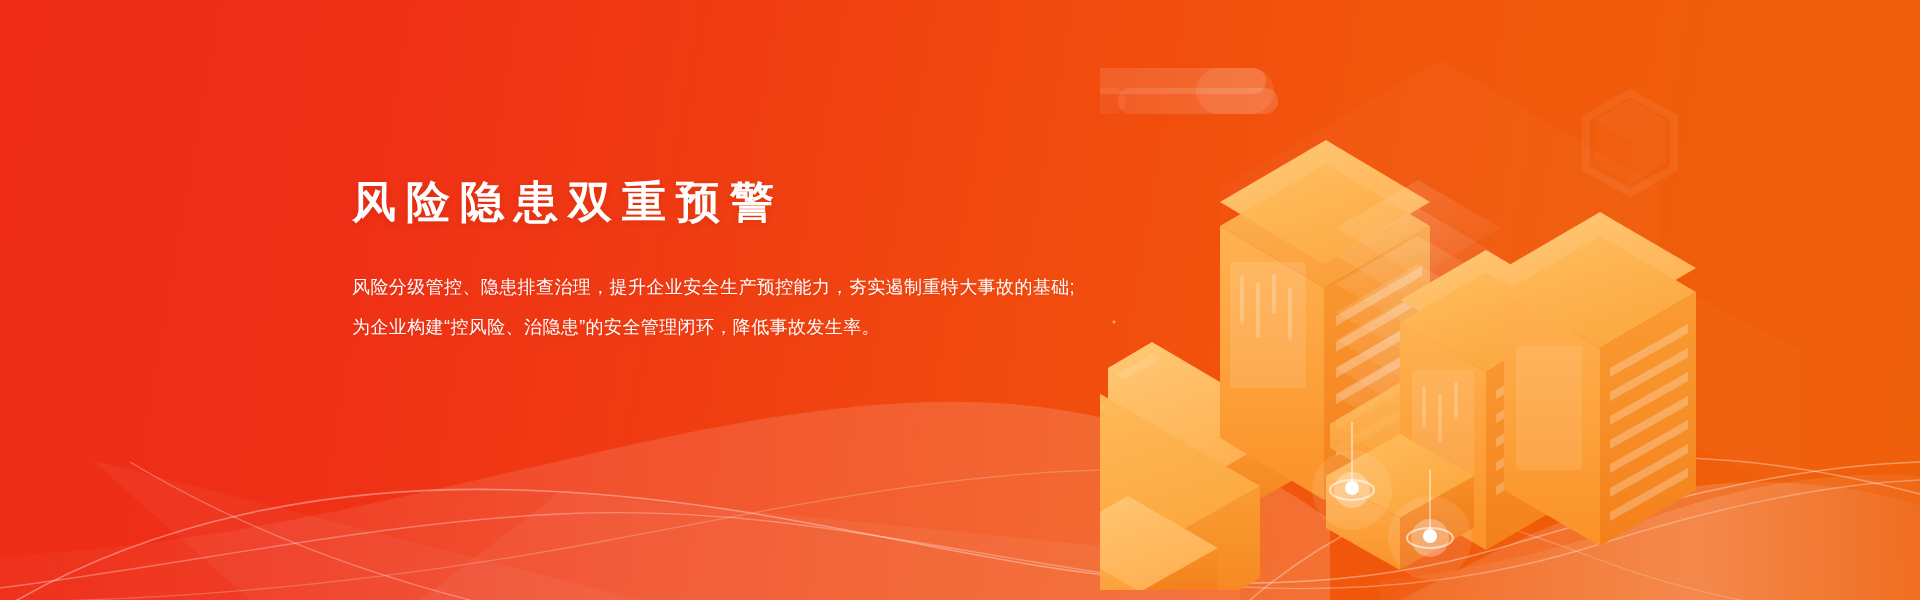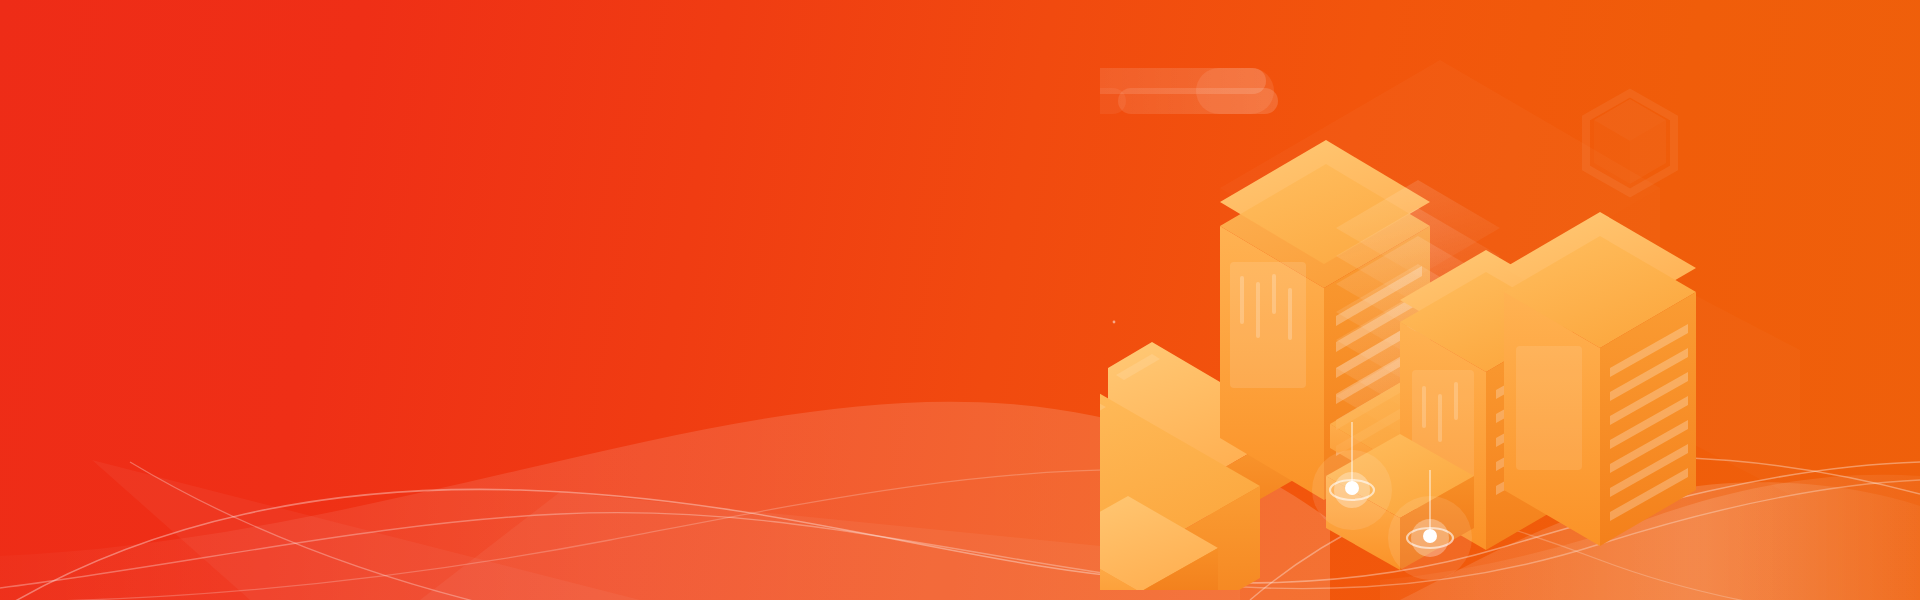--- a/index.html
+++ b/index.html
@@ -316,14 +316,21 @@
       <path d="M100,12 C106,8 112,10 113,16 C114,22 110,27 104,28 C99,29 96,25 97,20 Z" fill="#f7cfa4"></path>
       <rect x="104" y="6" width="4" height="12" rx="2" fill="#f7cfa4"></rect>
 
       <circle cx="50" cy="9" r="15" fill="#f7cfa4"></circle>
 
       <path d="M35,8 C33,-5 44,-11 54,-10 C64,-9 69,-2 67,8 C64,2 58,0 50,1 C43,2 38,4 35,10 Z" fill="#e8922f"></path>
       <path d="M34,6 C31,14 33,20 37,23 C34,16 34,11 35,7 Z" fill="#e8922f"></path>
     </g>
   </svg>
 
+  <div class="copy">
+    <h1 class="title">风险隐患双重预警</h1>
+    <div class="subtitle">
+      <span class="ln">风险分级管控、隐患排查治理，提升企业安全生产预控能力，夯实遏制重特大事故的基础;</span>
+      <span class="ln">为企业构建“控风险、治隐患”的安全管理闭环，降低事故发生率。</span>
+    </div>
+  </div>
 
 </div>
 
 </body></html>

